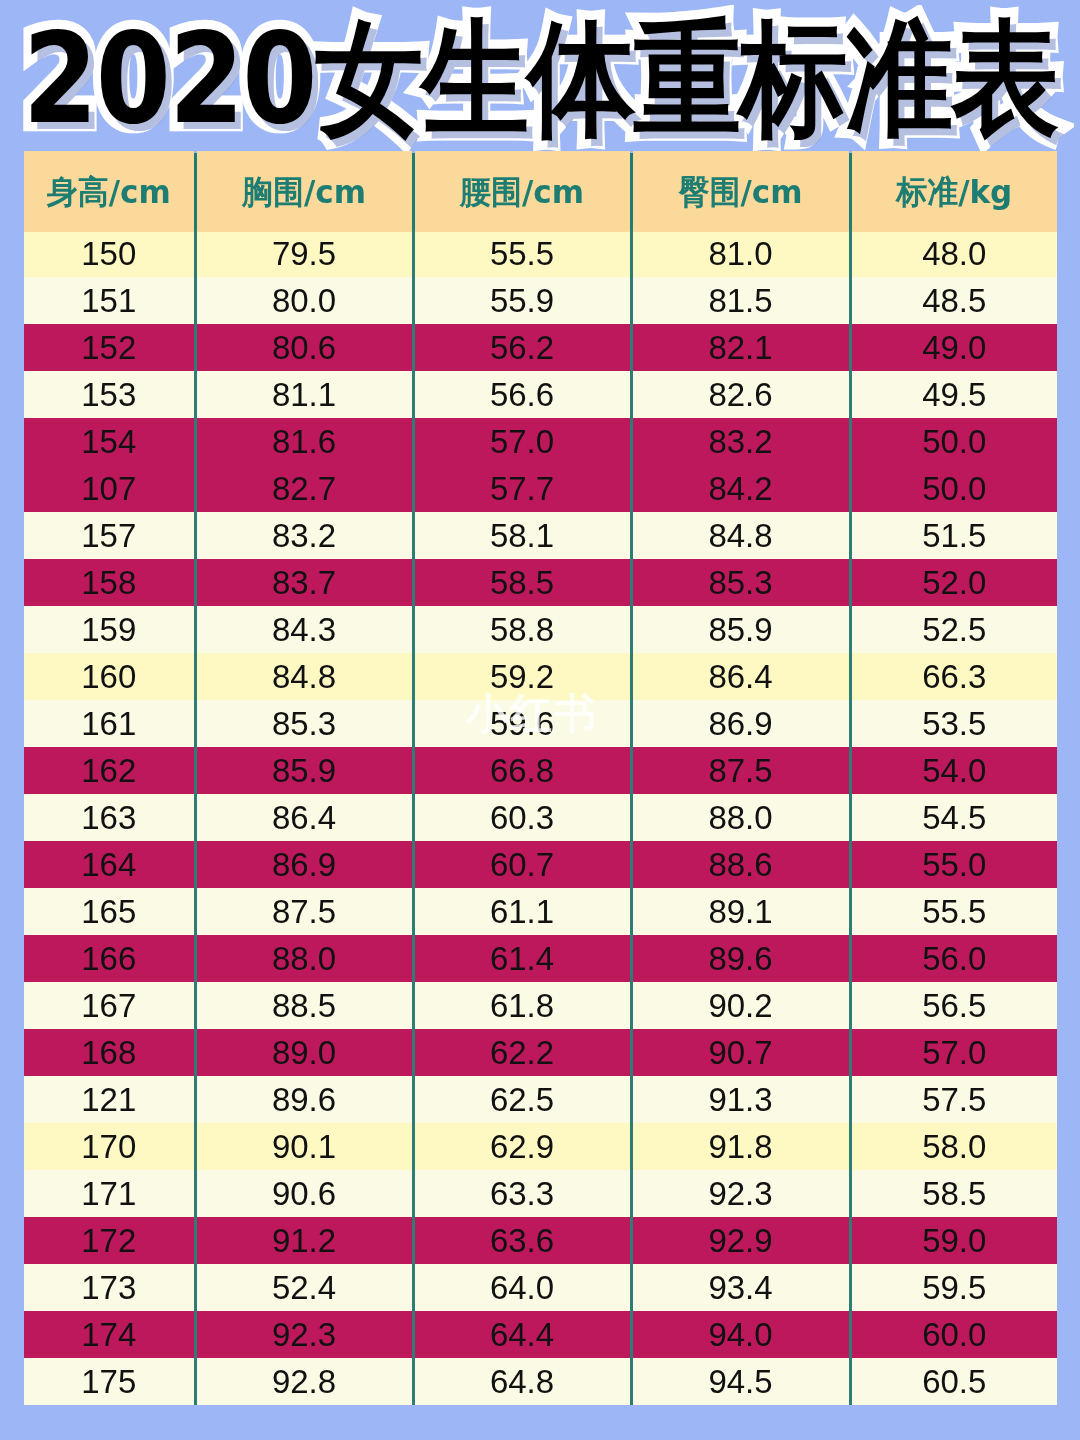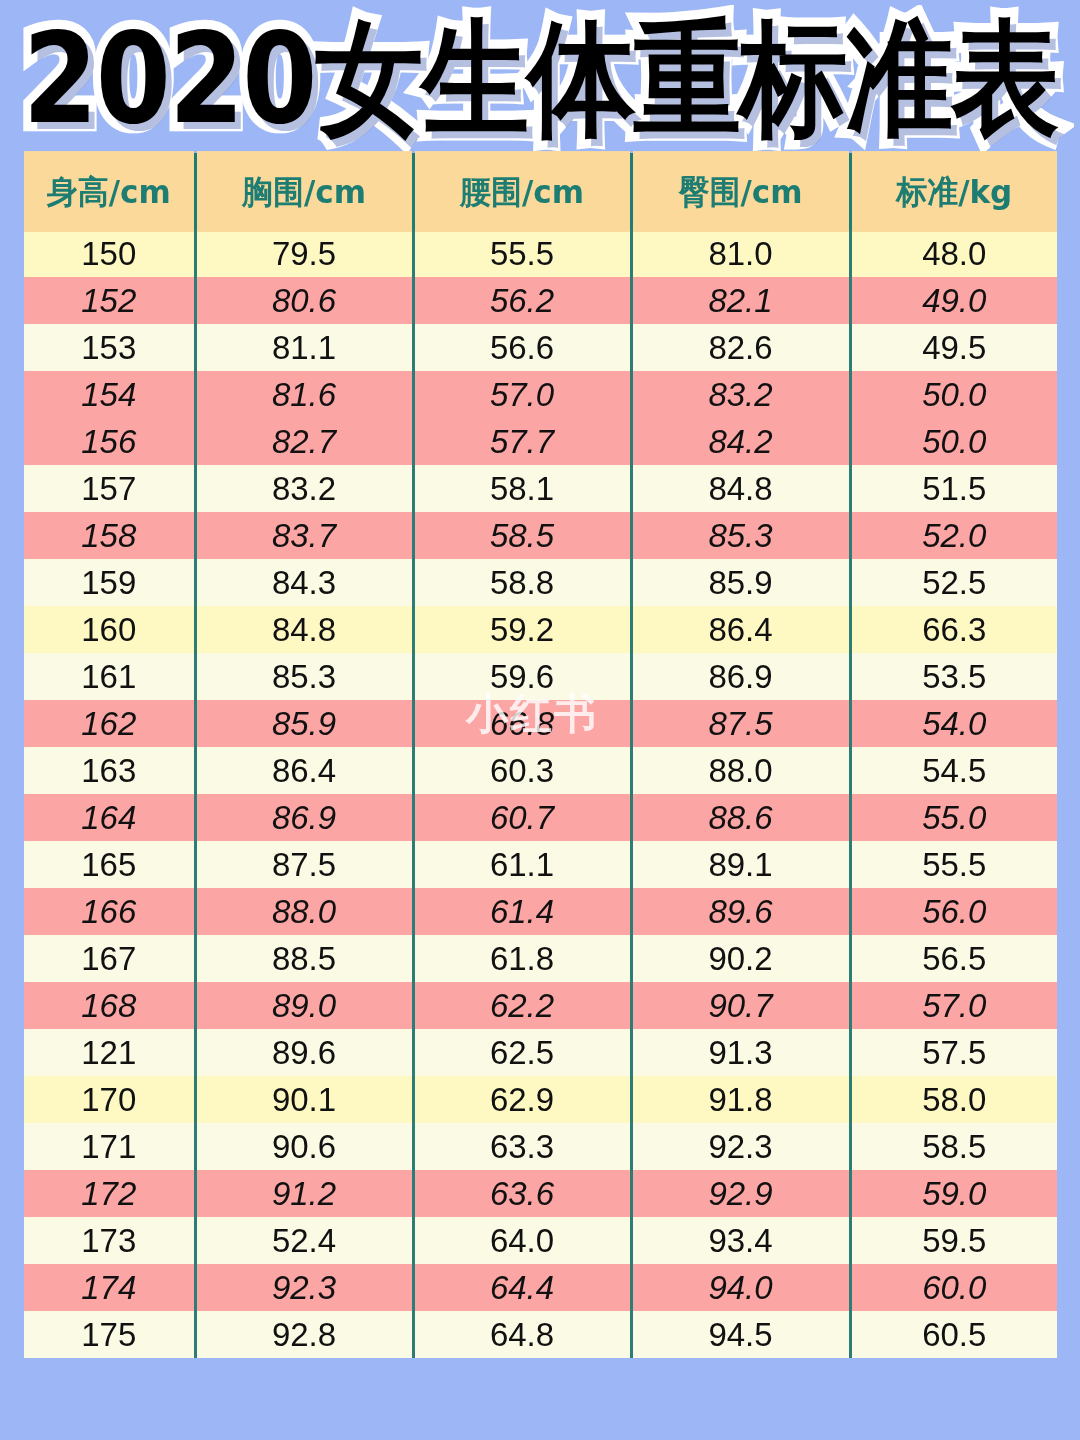--- a/index.html
+++ b/index.html
@@ -76,21 +76,21 @@
     font-size:33px;
     color:#111111;
     text-align:center;
     vertical-align:middle;
     border-right:3px solid #2d7d76;
     font-family:"Liberation Sans","DejaVu Sans",sans-serif;
   }
   tbody td:last-child { border-right:none; }
 
   tbody tr.odd  td { background:#fbfae4; }
-  tbody tr.even td { background:#fca5a5;font-style:italic; }
+  tbody tr.even td { background:#be185d; }
   tbody tr.mark td { background:#fef9c3; }
 
   
   .watermark {
     position:absolute;
     left:466px;
     top:686px;
     font-size:42px;
     font-weight:bold;
     color:rgba(255,255,255,0.80);
@@ -127,20 +127,27 @@
       </tr>
     </thead>
     <tbody id="table-body">
         <tr class="mark">
           <td>150</td>
           <td>79.5</td>
           <td>55.5</td>
           <td>81.0</td>
           <td>48.0</td>
         </tr>
+        <tr class="odd">
+          <td>151</td>
+          <td>80.0</td>
+          <td>55.9</td>
+          <td>81.5</td>
+          <td>48.5</td>
+        </tr>
         <tr class="even">
           <td>152</td>
           <td>80.6</td>
           <td>56.2</td>
           <td>82.1</td>
           <td>49.0</td>
         </tr>
         <tr class="odd">
           <td>153</td>
           <td>81.1</td>
@@ -149,21 +156,21 @@
           <td>49.5</td>
         </tr>
         <tr class="even">
           <td>154</td>
           <td>81.6</td>
           <td>57.0</td>
           <td>83.2</td>
           <td>50.0</td>
         </tr>
         <tr class="even">
-          <td>156</td>
+          <td>107</td>
           <td>82.7</td>
           <td>57.7</td>
           <td>84.2</td>
           <td>50.0</td>
         </tr>
         <tr class="odd">
           <td>157</td>
           <td>83.2</td>
           <td>58.1</td>
           <td>84.8</td>

